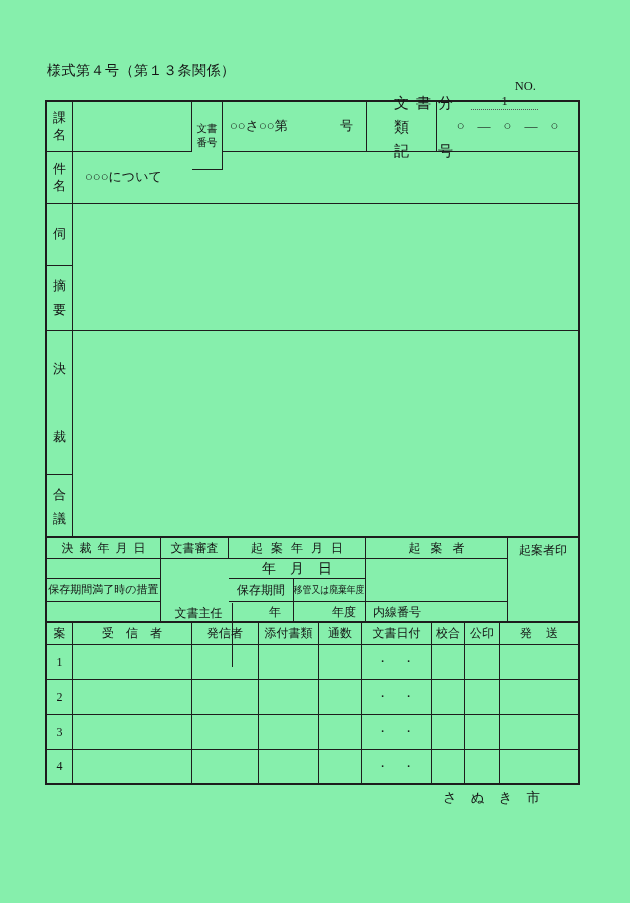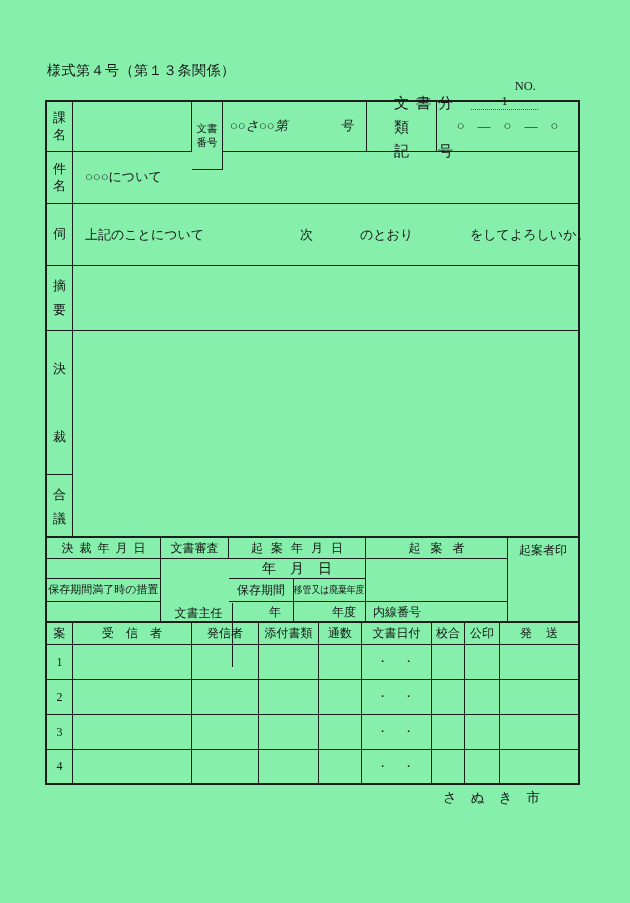--- a/index.html
+++ b/index.html
@@ -31,21 +31,21 @@
   .ls6{letter-spacing:6px; text-indent:6px;}
   .ls8{letter-spacing:8px; text-indent:8px;}
   .ls10{letter-spacing:10px; text-indent:10px;}
   .ls12{letter-spacing:12px; text-indent:12px;}
   .ls14{letter-spacing:14px; text-indent:14px;}
   .jfy{flex-direction:column; justify-content:center; padding:0 5px;}
   .jfy > div{width:100%; text-align:justify; text-align-last:justify; font-size:15px; line-height:1.6;margin-left:44px;}
   .squeeze{transform:scaleX(.88); transform-origin:center center; white-space:nowrap; font-size:10px;}
   .sep{position:absolute; left:0; right:0; height:2px; background:#1d1d1d; z-index:4;}
   .footer-city{position:absolute; left:443px; top:789px; font-size:13.5px; letter-spacing:14px; white-space:nowrap;}
-  .docnum{justify-content:space-between; padding:0 13px 0 7px;font-style:italic;}
+  .docnum{justify-content:space-between; padding:0 13px 0 7px;}
   .dots{font-size:11px; letter-spacing:2px;}
 </style>
 </head>
 <body>
 
 <div class="page">
 
   <div class="title">様式第４号（第１３条関係）</div>
 
   <div class="no-block">
@@ -68,26 +68,20 @@
       <div>文書分類</div>
       <div>記　号</div>
     </div>
     <div class="c nr" style="left:390px;top:0;width:141px;height:50px;">○　―　○　―　○</div>
 
     <div class="c vl" style="left:0;top:50px;width:26px;height:52px;">件
 名</div>
     <div class="c nr left" style="left:26px;top:50px;width:505px;height:52px;padding-left:12px;">○○○について</div>
 
     <div class="c vl" style="left:0;top:102px;width:26px;height:62px;">伺</div>
-    <div class="c nr rel" style="left:26px;top:102px;width:505px;height:62px;">
-      <span class="abs" style="left:12px;top:50%;transform:translateY(-50%);">上記のことについて</span>
-      <span class="abs" style="left:227px;top:50%;transform:translateY(-50%);">次</span>
-      <span class="abs" style="left:287px;top:50%;transform:translateY(-50%);">のとおり</span>
-      <span class="abs" style="left:397px;top:50%;transform:translateY(-50%);">をしてよろしいか。</span>
-    </div>
 
     <div class="c vl lh-med" style="left:0;top:164px;width:26px;height:65px;">摘
 要</div>
     <div class="c nr" style="left:26px;top:164px;width:505px;height:65px;"></div>
 
     <div class="c vl lh-tall" style="left:0;top:229px;width:26px;height:144px;">決
 裁</div>
 
     <div class="c vl lh-med nb" style="left:0;top:373px;width:26px;height:63px;">合
 議</div>

